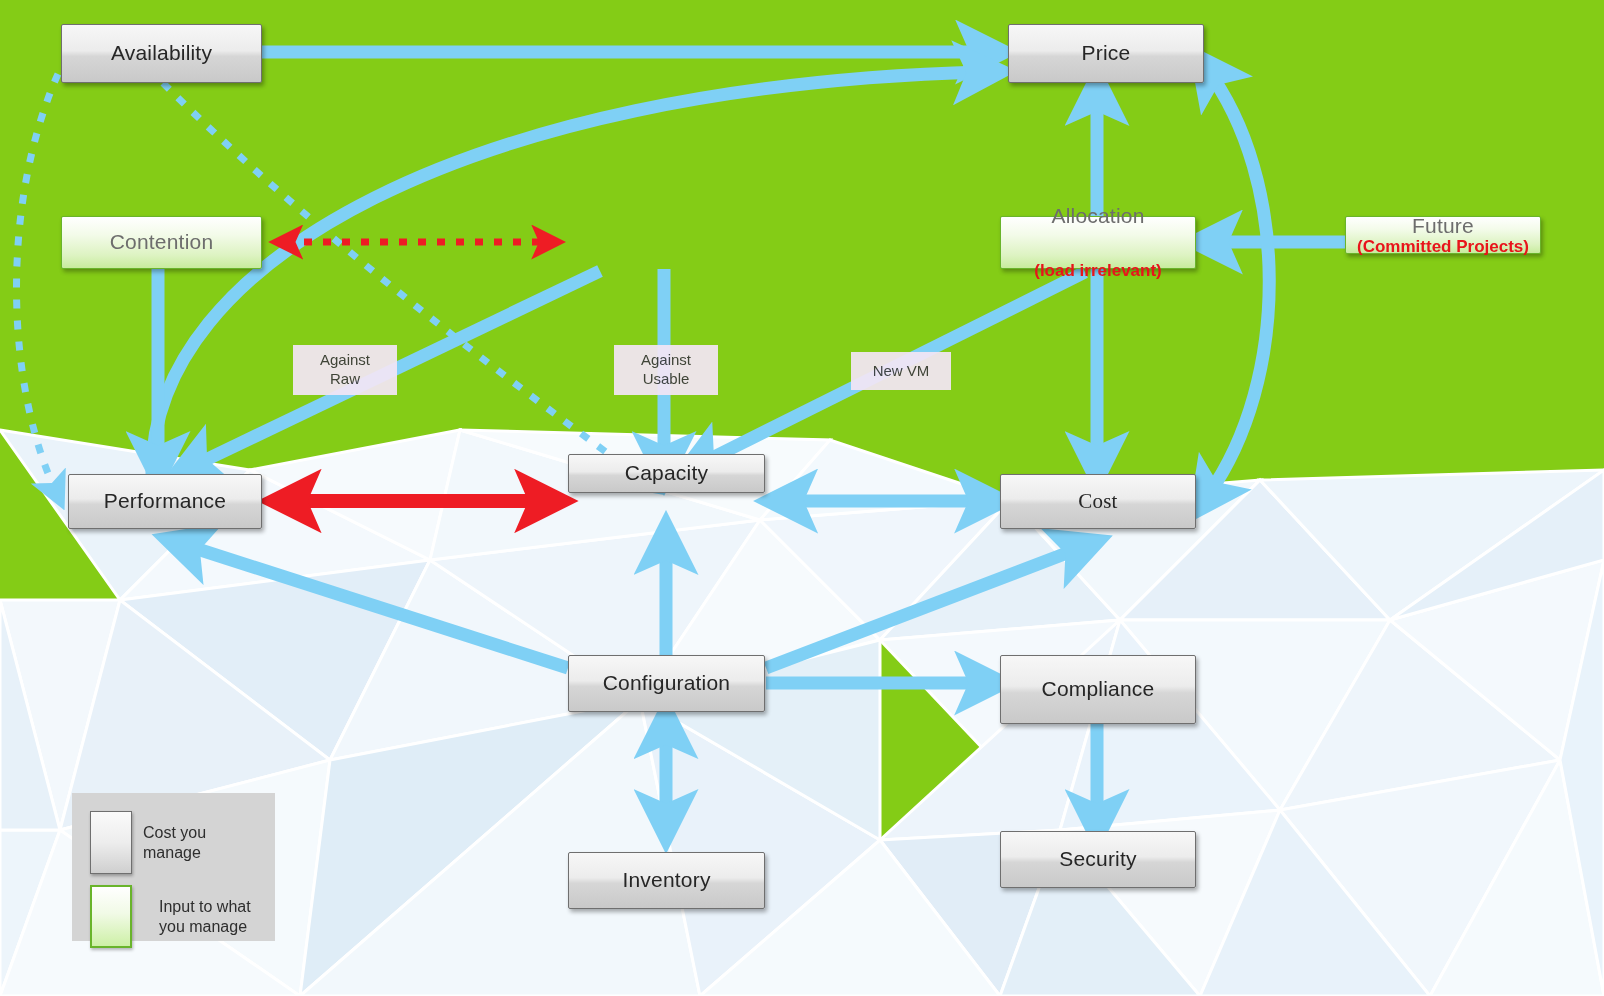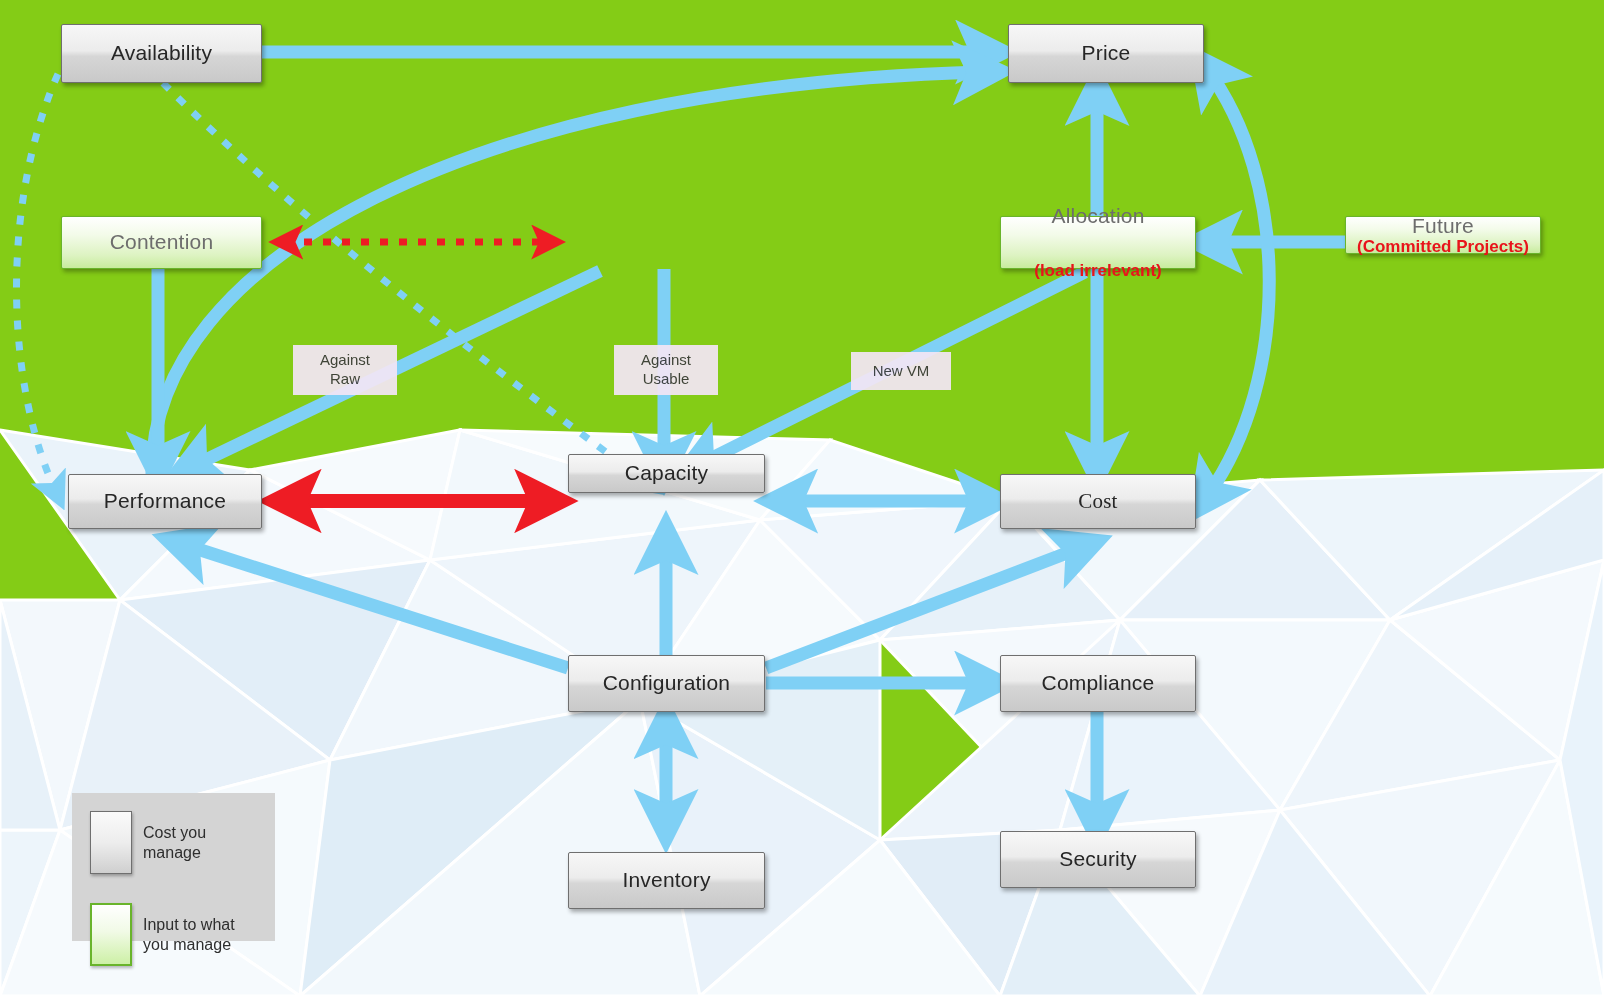--- a/index.html
+++ b/index.html
@@ -274,21 +274,21 @@
   </div>
 
   <div class="node manage" style="left:1000px;top:474px;width:196px;height:55px;font-family:Liberation Serif, serif;">
     <div class="title">Cost</div>
   </div>
 
   <div class="node manage" style="left:568px;top:655px;width:197px;height:57px;">
     <div class="title">Configuration</div>
   </div>
 
-  <div class="node manage" style="left:1000px;top:655px;width:196px;height:57px;">
+  <div class="node manage" style="left:1000px;top:655px;width:196px;height:69px;">
     <div class="title">Compliance</div>
   </div>
 
   <div class="node manage" style="left:568px;top:852px;width:197px;height:57px;">
     <div class="title">Inventory</div>
   </div>
 
   <div class="node manage" style="left:1000px;top:831px;width:196px;height:57px;">
     <div class="title">Security</div>
   </div>
@@ -306,20 +306,20 @@
   <div class="edge-label" style="left:851px;top:352px;width:100px;height:38px;">
     <span style="white-space:pre-line;">New VM</span>
   </div>
 
   <div id="legend">
     <div class="legend-row" style="left:18px;top:18px;">
       <div class="legend-swatch manage"></div>
       <div class="legend-text">Cost you
 manage</div>
     </div>
-    <div class="legend-row" style="left:18px;top:110px;">
+    <div class="legend-row" style="left:18px;top:92px;gap:16px;">
       <div class="legend-swatch input"></div>
       <div class="legend-text">Input to what
 you manage</div>
     </div>
   </div>
 
 </div>
 
 </body></html>

